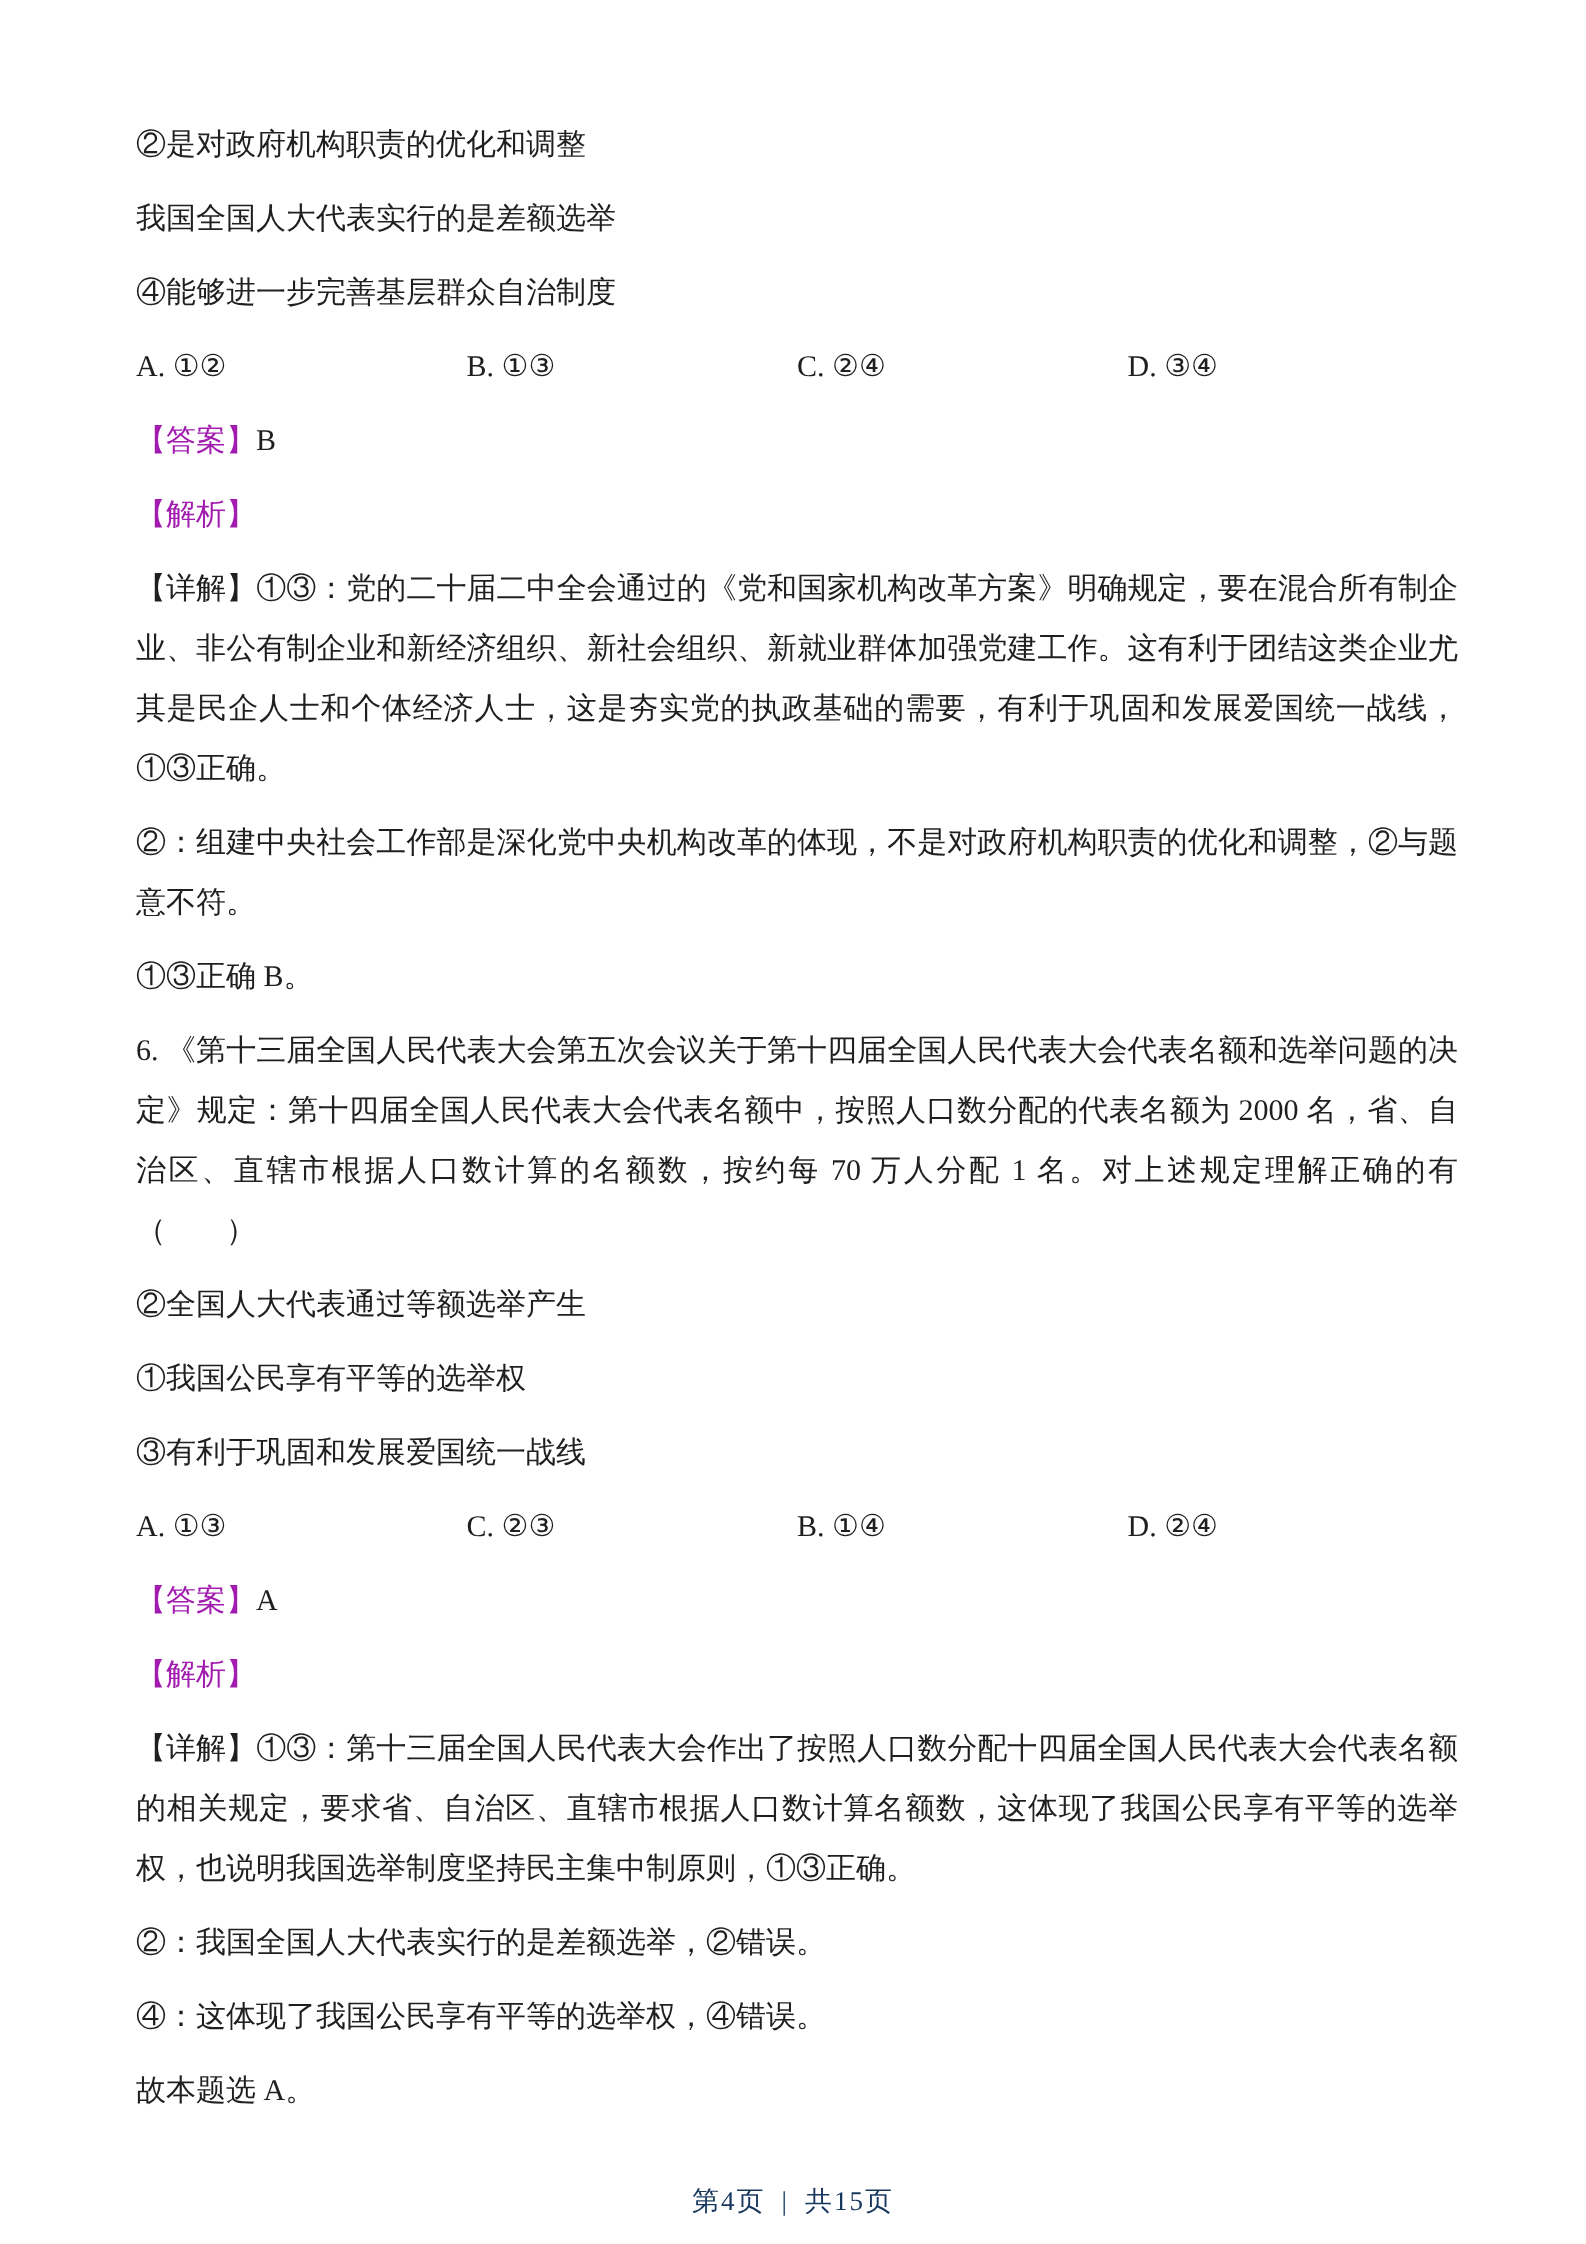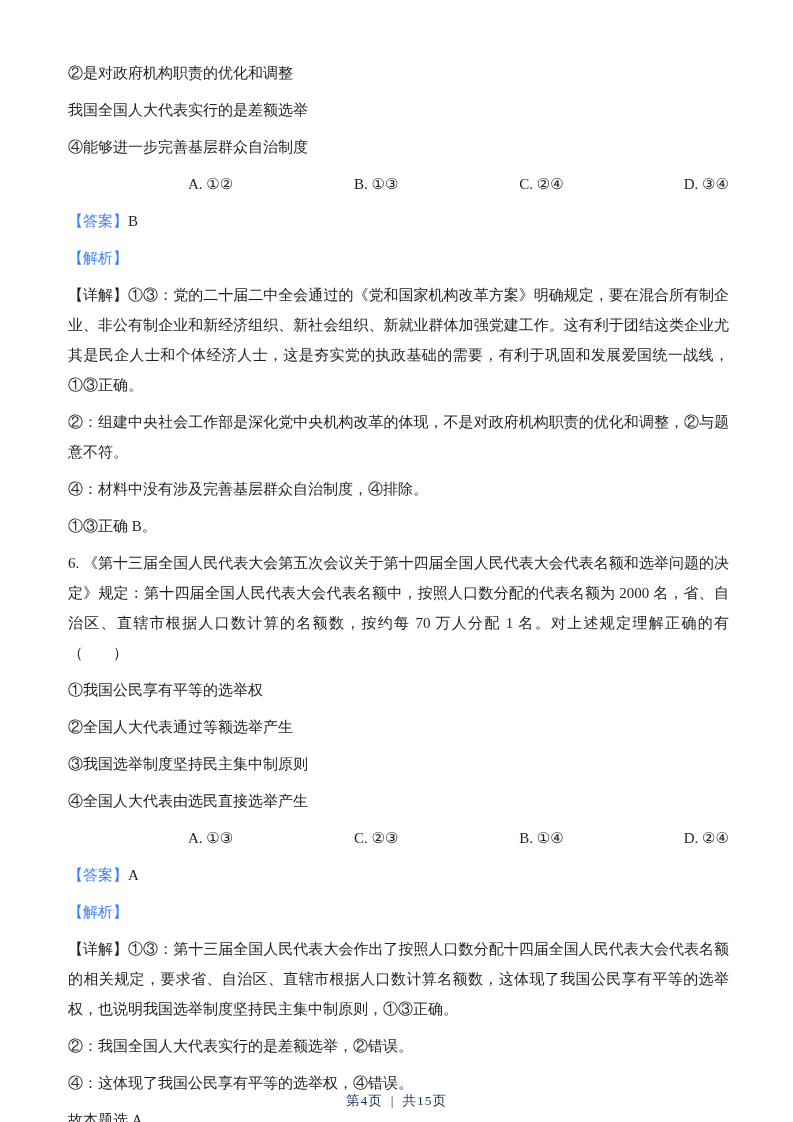--- a/index.html
+++ b/index.html
@@ -29,23 +29,23 @@
     text-align:justify;
   }
   .para:last-child{margin-bottom:0;}
   .options-row{
     display:flex;
     line-height:30px;
     margin-bottom:7px;
   }
   .options-row .opt{
     width:25%;
-    text-align:right;
+    text-align:left;
   }
-  .label-blue{color:#3b82f6;}
+  .label-blue{color:#a21caf;}
   .answer-line{line-height:30px;margin-bottom:7px;}
   .footer{
     position:absolute;
     bottom:12px;left:0;right:0;
     text-align:center;
     font-size:13.5px;
     color:#17365d;
     letter-spacing:1px;
   }
   .footer .sep{margin:0 8px;color:#17365d;}
@@ -70,28 +70,26 @@
     <div class="answer-line">
       <span class="label-blue">【答案】</span><span>B</span>
     </div>
 
     <div class="answer-line">
       <span class="label-blue">【解析】</span>
     </div>
 
     <div class="para">【详解】①③：党的二十届二中全会通过的《党和国家机构改革方案》明确规定，要在混合所有制企业、非公有制企业和新经济组织、新社会组织、新就业群体加强党建工作。这有利于团结这类企业尤其是民企人士和个体经济人士，这是夯实党的执政基础的需要，有利于巩固和发展爱国统一战线，①③正确。</div>
     <div class="para">②：组建中央社会工作部是深化党中央机构改革的体现，不是对政府机构职责的优化和调整，②与题意不符。</div>
-    <div class="para">④：材料中没有涉及完善基层群众自治制度，④排除。</div>
     <div class="para">①③正确 B。</div>
 
     <div class="para">6. 《第十三届全国人民代表大会第五次会议关于第十四届全国人民代表大会代表名额和选举问题的决定》规定：第十四届全国人民代表大会代表名额中，按照人口数分配的代表名额为 2000 名，省、自治区、直辖市根据人口数计算的名额数，按约每 70 万人分配 1 名。对上述规定理解正确的有（　　）</div>
+    <div class="line">②全国人大代表通过等额选举产生</div>
     <div class="line">①我国公民享有平等的选举权</div>
-    <div class="line">②全国人大代表通过等额选举产生</div>
-    <div class="line">③我国选举制度坚持民主集中制原则</div>
-    <div class="line">④全国人大代表由选民直接选举产生</div>
+    <div class="line">③有利于巩固和发展爱国统一战线</div>
 
     <div class="options-row">
       <span class="opt">A. ①③</span>
       <span class="opt">C. ②③</span>
       <span class="opt">B. ①④</span>
       <span class="opt">D. ②④</span>
     </div>
 
     <div class="answer-line">
       <span class="label-blue">【答案】</span><span>A</span>

